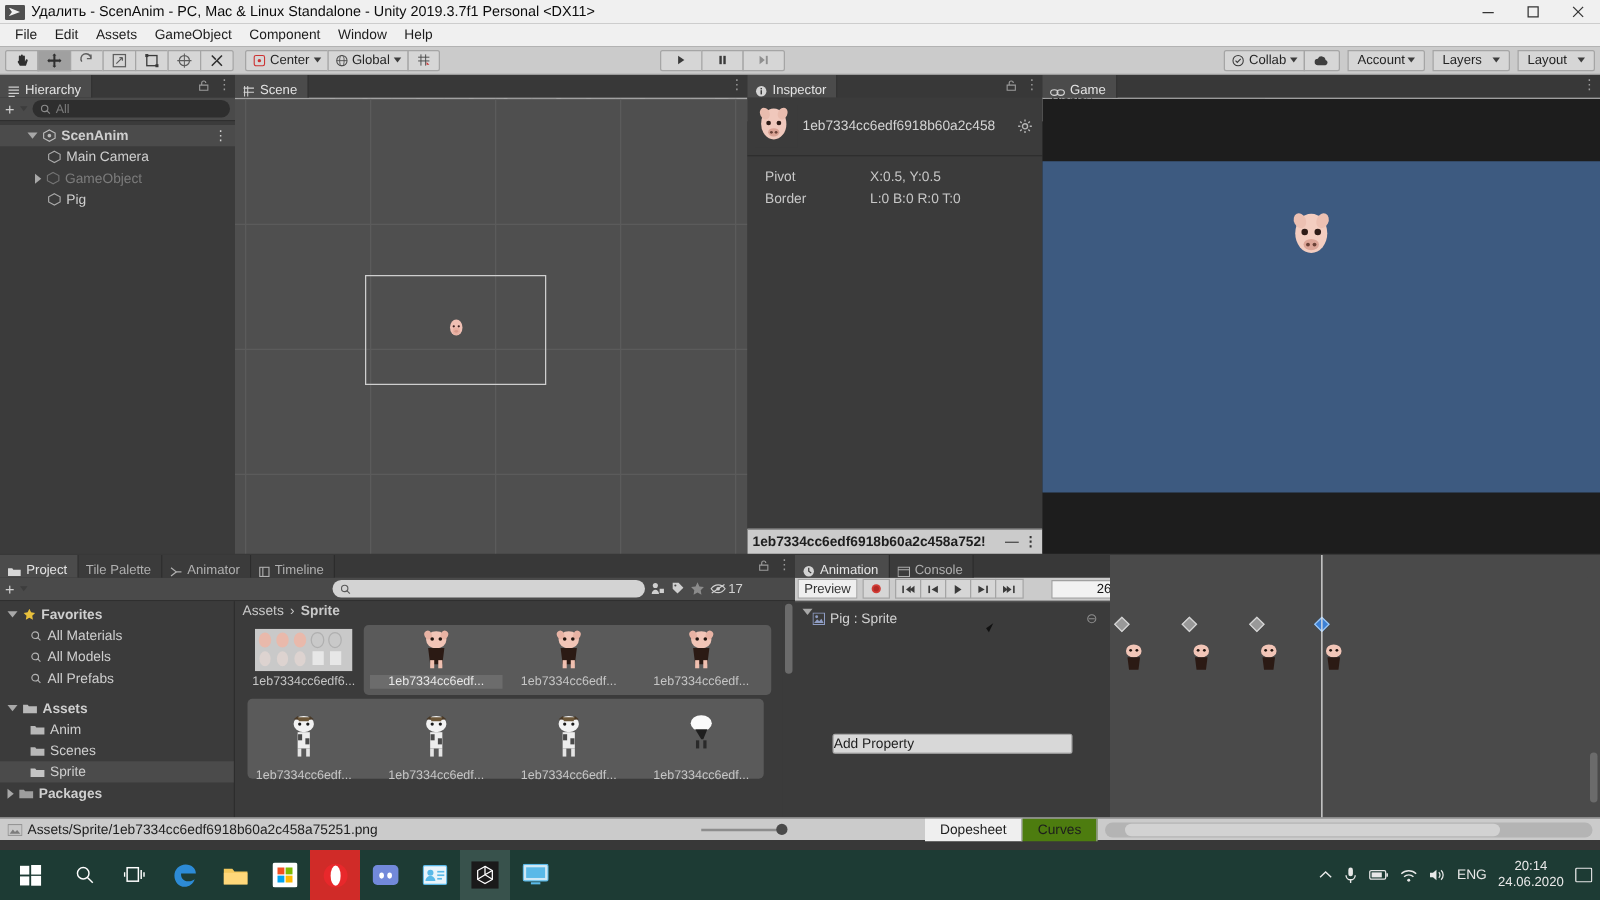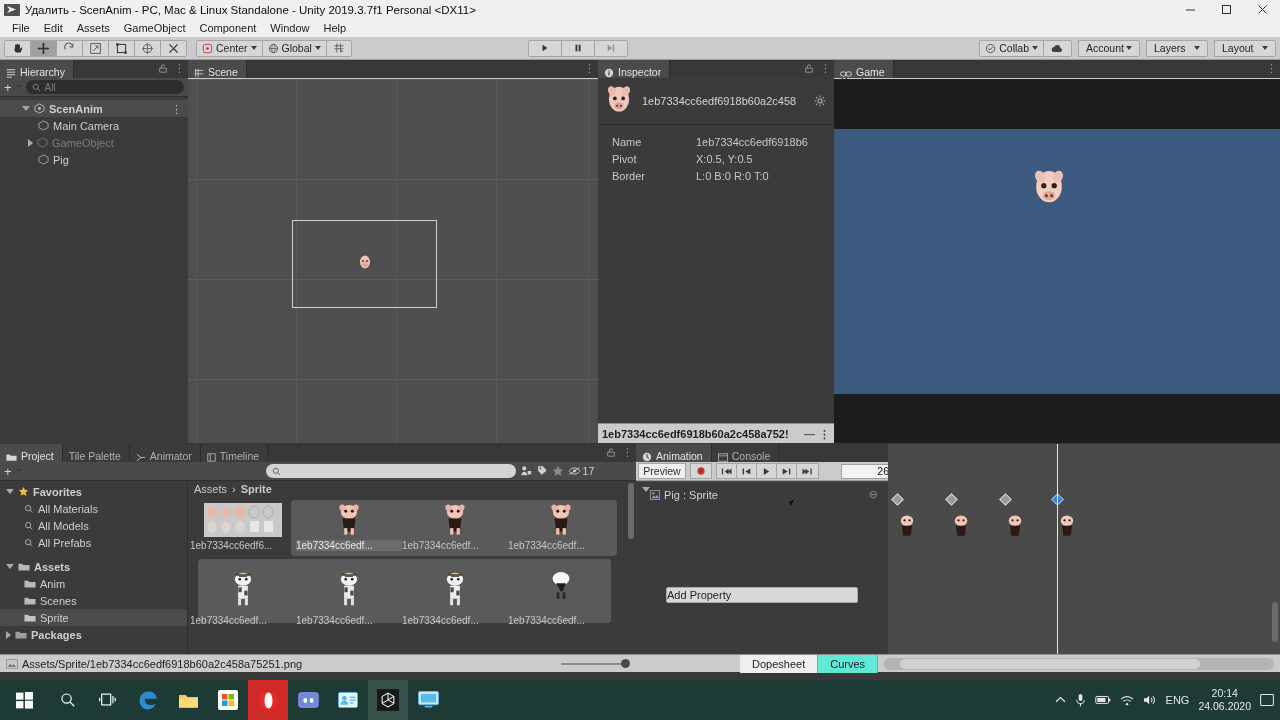--- a/index.html
+++ b/index.html
@@ -182,21 +182,21 @@
     border-bottom: 1px solid #2f2f2f;
   }
   .pj-split { position: absolute; top: 37px; left: 0; width: 636px; height: 173px; display: flex; }
   .pj-tree { width: 188px; background: #3b3b3b; border-right: 1px solid #2d2d2d; padding-top: 2px; }
   .pj-grid { flex: 1; background: #3b3b3b; position: relative; overflow: hidden; }
   .breadcrumb { height: 16px; display: flex; align-items: center; gap: 5px; padding-left: 6px; font-size: 11px; color: #c9c9c9; }
   .asset-row {
     position: absolute; height: 56px; background: #5a5a5a; border-radius: 4px;
   }
   .asset-cell {
-    position: absolute; width: 106px; text-align: left;
+    position: absolute; width: 106px; text-align: center;
   }
   .asset-label {
     font-size: 10px; color: #c6c6c6; white-space: nowrap; overflow: hidden; text-overflow: ellipsis;
   }
   .asset-label.sel { background: #6c6c6c; color: #e8e8e8; }
   .pj-status {
     position: absolute; left: 0; bottom: 0; width: 636px; height: 18px;
     background: #cbcbcb; color: #1d1d1d; display: flex; align-items: center; gap: 4px;
     padding: 0 6px; font-size: 11px; border-top: 1px solid #8e8e8e;
   }
@@ -241,21 +241,21 @@
   .add-prop {
     position: absolute; width: 192px; height: 16px; background: #d8d8d8; border: 1px solid #a8a8a8;
     border-radius: 2px; color: #1e1e1e; font-size: 11px; display: flex; align-items: center; justify-content: flex-start;
   }
   .an-footer {
     position: absolute; left: 0; bottom: 0; width: 644px; height: 18px; background: #cbcbcb;
     display: flex; align-items: center; border-top: 1px solid #8e8e8e;
   }
   .dstab {
     height: 18px; padding: 0 12px; display: flex; align-items: center;
-    font-size: 11px; color: #1d1d1d; background: #5eead4; border-right: 1px solid #9a9a9a;
+    font-size: 11px; color: #1d1d1d; background: #4d7c0f; border-right: 1px solid #9a9a9a;
   }
   .dstab.active { background: #efefef; }
 
   
   .taskbar {
     position: absolute; left: 0; bottom: 0; width: 1280px; height: 40px;
     background: #1d3b34; display: flex; align-items: center;
   }
   .tb-start { width: 48px; height: 40px; display: flex; align-items: center; justify-content: center; }
   .tb-app { width: 40px; height: 40px; display: flex; align-items: center; justify-content: center; position: relative; }
@@ -639,24 +639,20 @@
             <circle cx="9" cy="11.6" r="0.6" fill="#6b4238"></circle>
         </svg>
       </div>
       <div class="insp-name">1eb7334cc6edf6918b60a2c458</div>
       <svg width="12" height="12" viewBox="0 0 14 14">
         <circle cx="7" cy="7" r="2.4" fill="none" stroke="#b4b4b4" stroke-width="1.3"></circle>
         <path d="M7 0.6v2M7 11.4v2M0.6 7h2M11.4 7h2M2.5 2.5l1.4 1.4M10.1 10.1l1.4 1.4M11.5 2.5l-1.4 1.4M3.9 10.1l-1.4 1.4" stroke="#b4b4b4" stroke-width="1.3"></path>
       </svg>
     </div>
     <div class="insp-rows">
-      <div class="irow">
-        <span class="k">Name</span>
-        <span class="v">1eb7334cc6edf6918b6</span>
-      </div>
       <div class="irow">
         <span class="k">Pivot</span>
         <span class="v">X:0.5, Y:0.5</span>
       </div>
       <div class="irow">
         <span class="k">Border</span>
         <span class="v">L:0 B:0 R:0 T:0</span>
       </div>
     </div>
     <div class="insp-footer">

